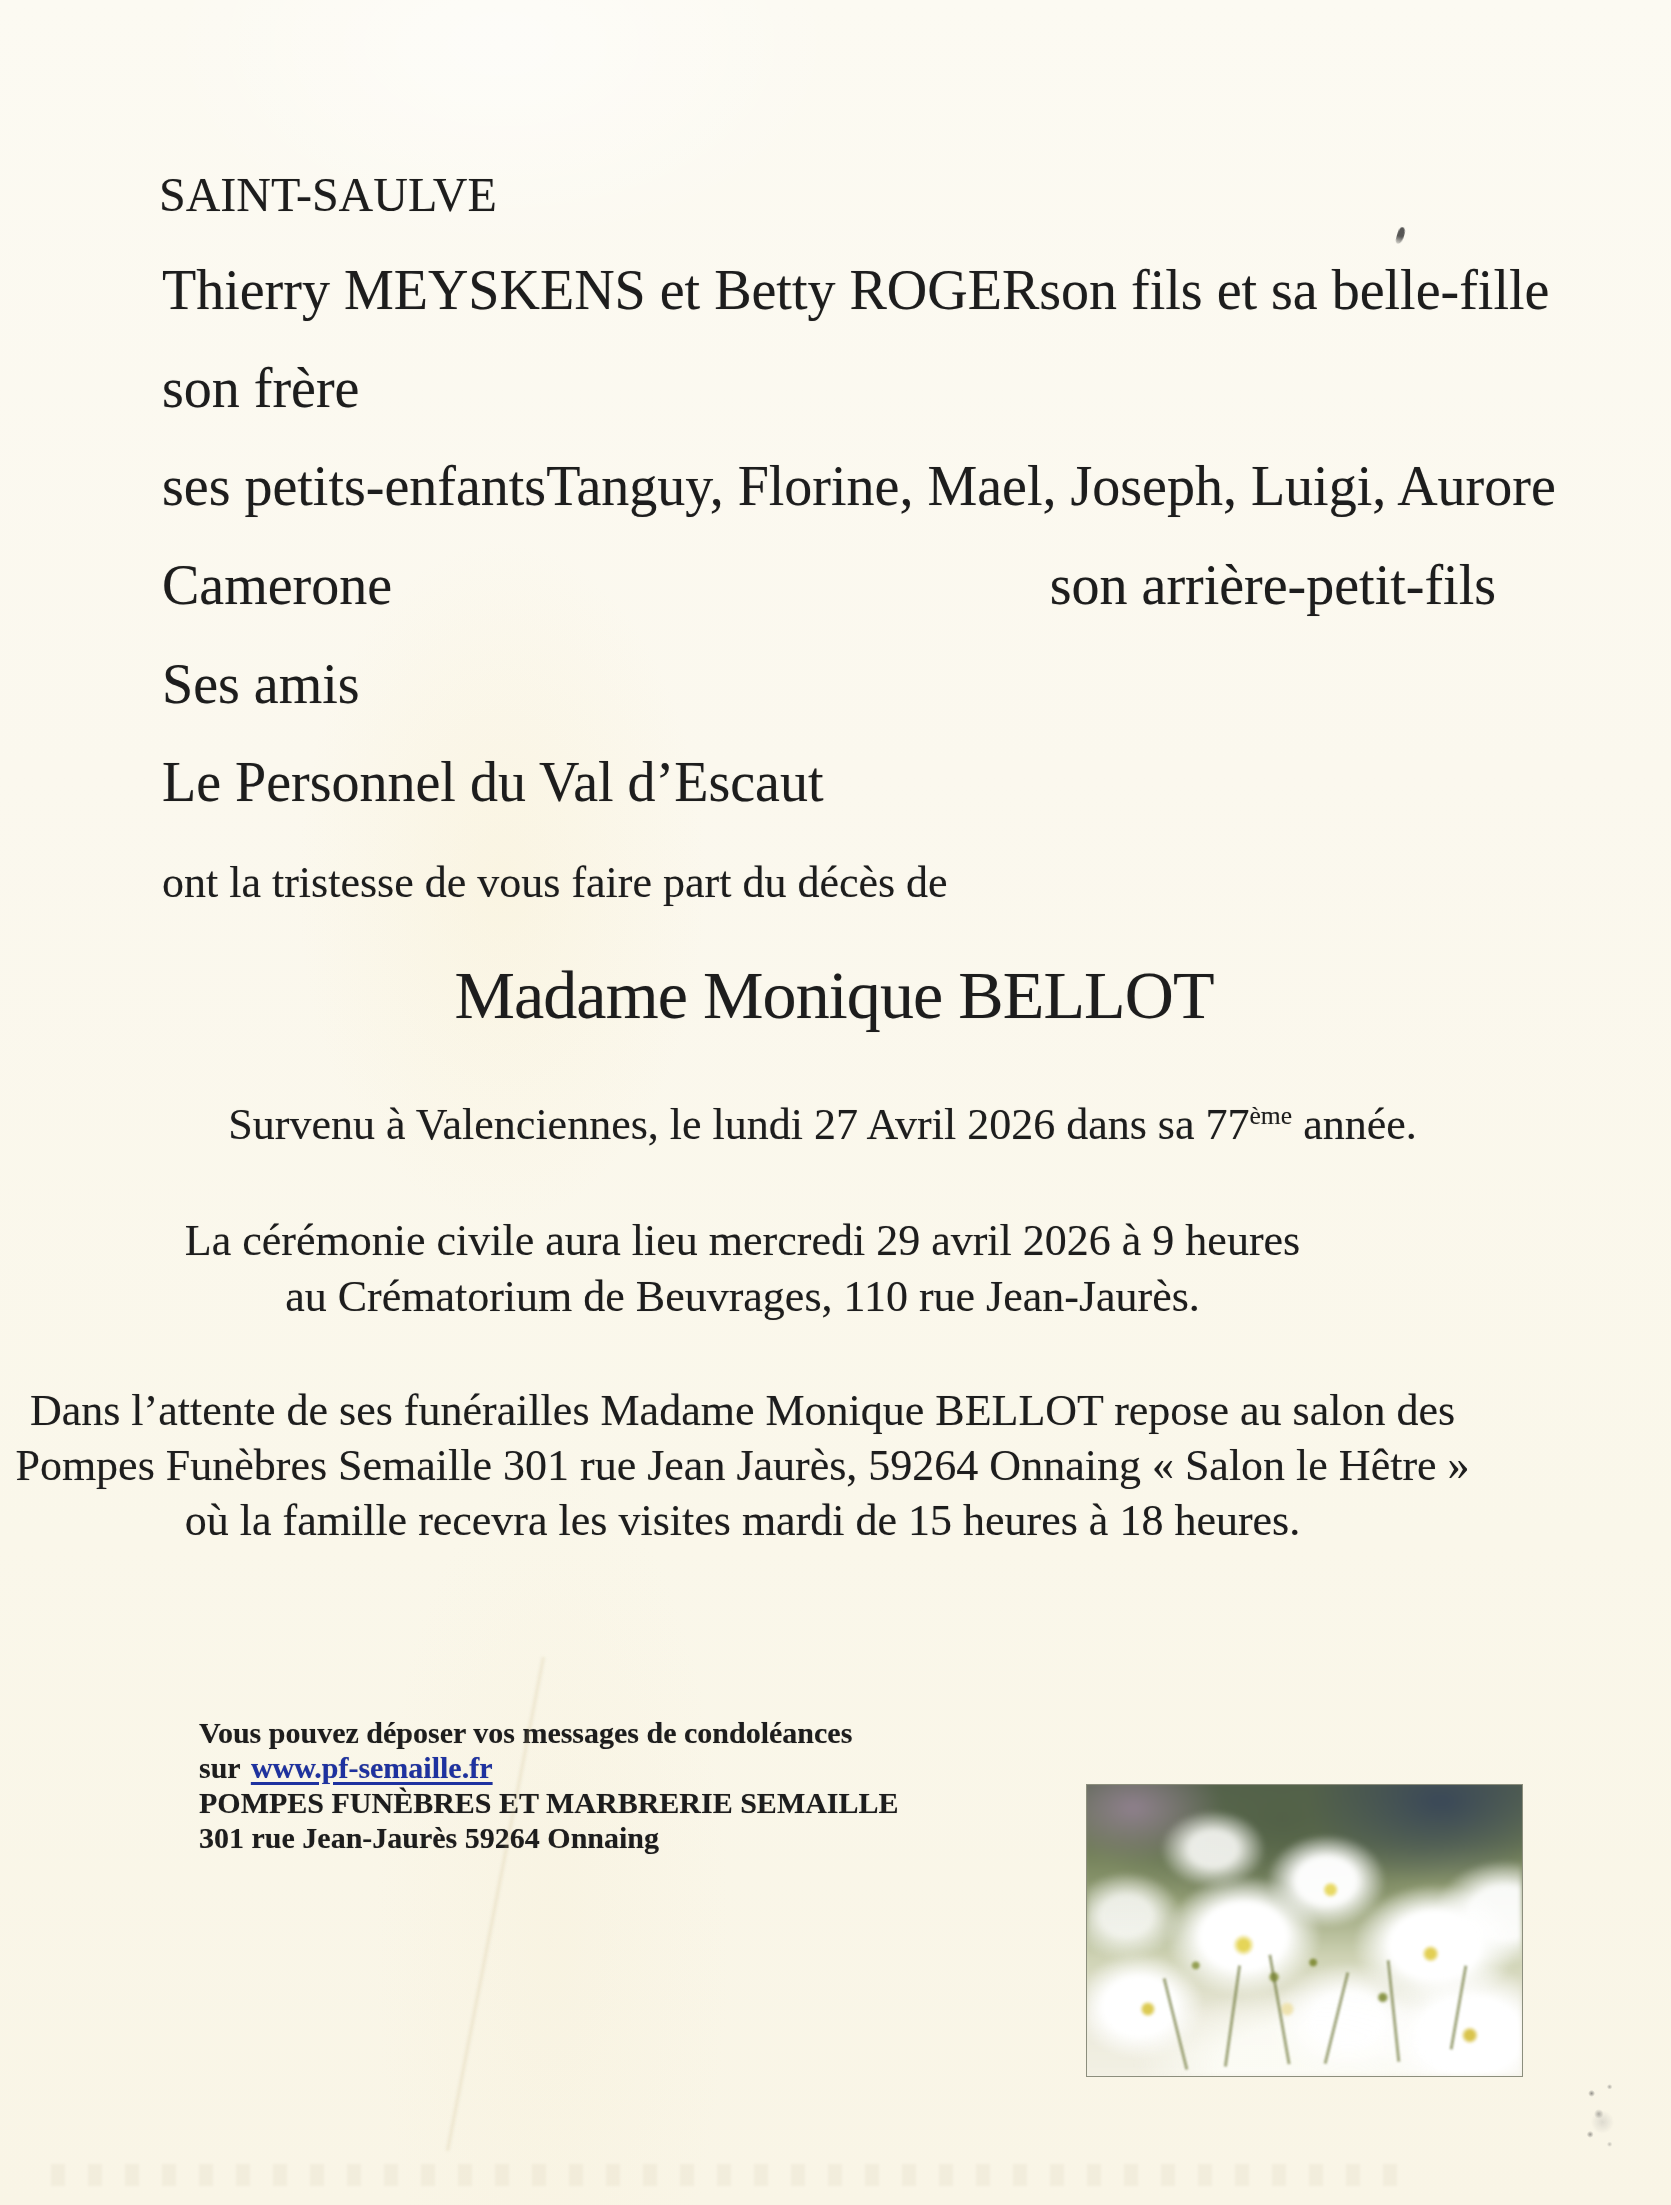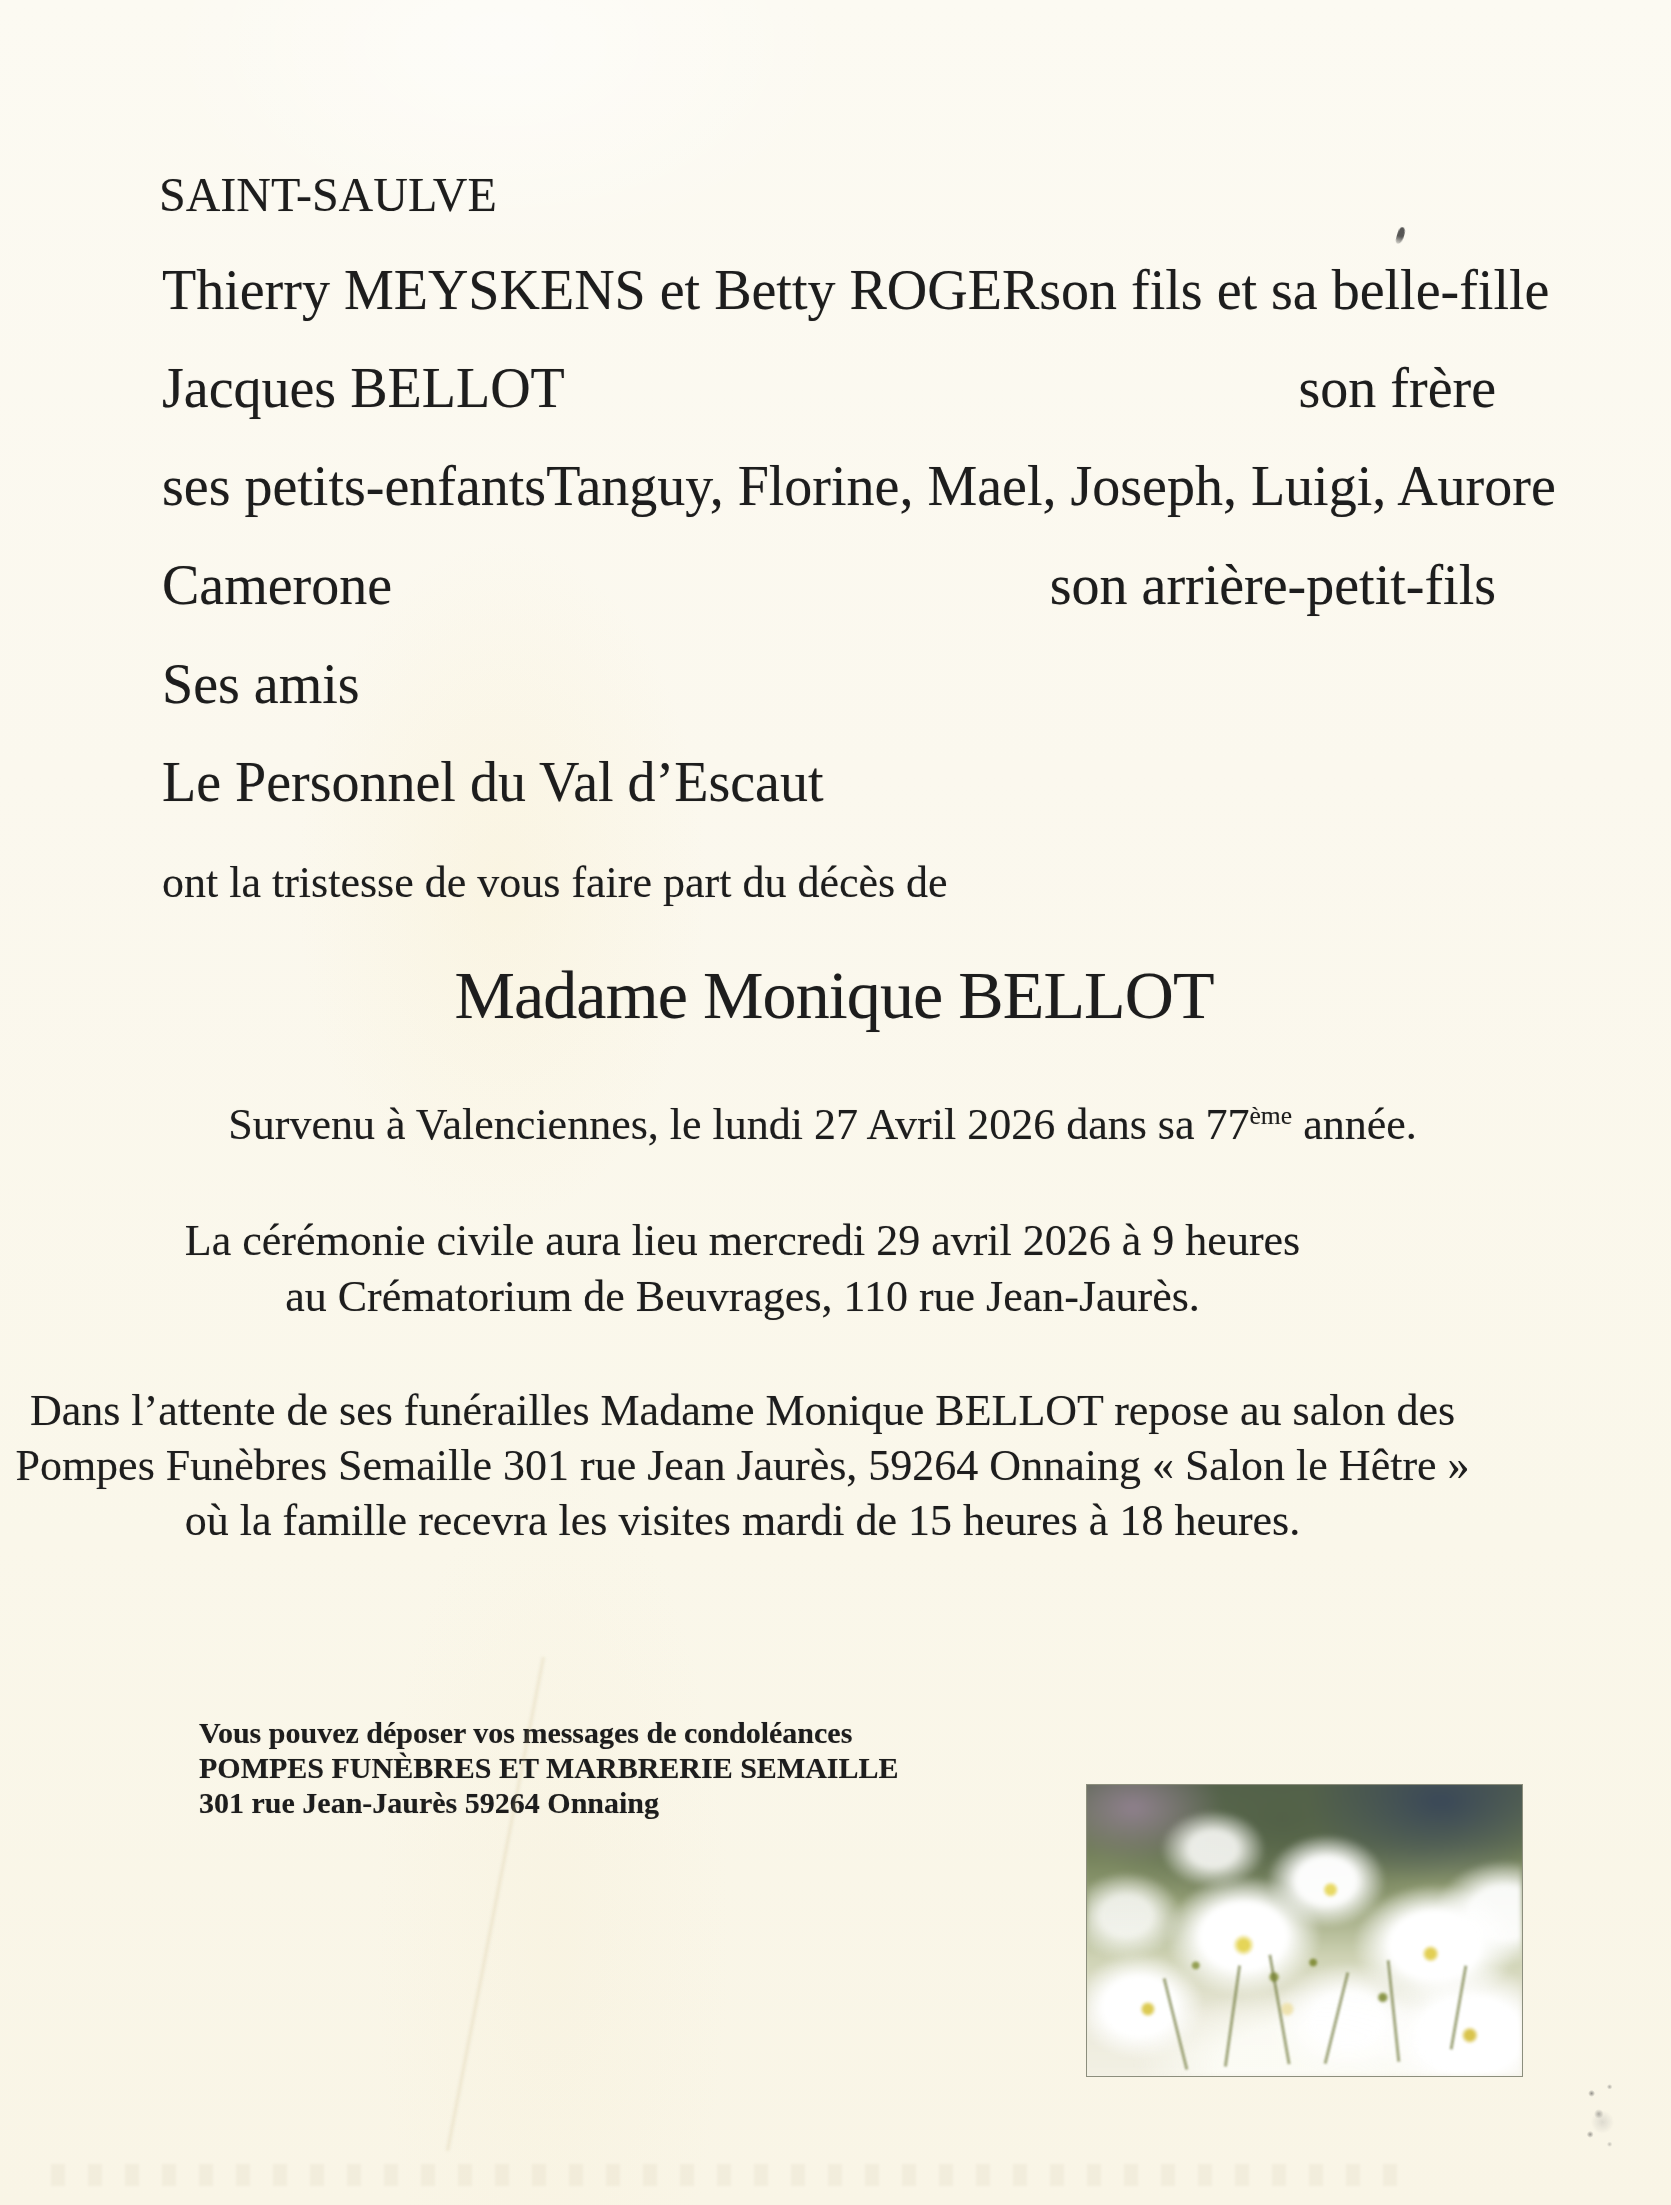--- a/index.html
+++ b/index.html
@@ -144,21 +144,20 @@
 
 <div class="page">
 
   <div class="city txt">SAINT-SAULVE</div>
 
   <div class="frow txt" style="top:264px">
     <span>Thierry MEYSKENS et Betty ROGER</span>
     <span>son fils et sa belle-fille</span>
   </div>
   <div class="frow txt" style="top:362px">
-    <span>Jacques BELLOT</span>
     <span>son frère</span>
   </div>
   <div class="frow txt" style="top:460px">
     <span>ses petits-enfants</span>
     <span>Tanguy, Florine, Mael, Joseph, Luigi, Aurore</span>
   </div>
   <div class="frow txt" style="top:559px">
     <span>Camerone</span>
     <span>son arrière-petit-fils</span>
   </div>
@@ -185,20 +184,23 @@
   </div>
 
   <div class="para repose txt">
     <div>Dans l’attente de ses funérailles Madame Monique BELLOT repose au salon des</div>
     <div>Pompes Funèbres Semaille 301 rue Jean Jaurès, 59264 Onnaing « Salon le Hêtre »</div>
     <div>où la famille recevra les visites mardi de 15 heures à 18 heures.</div>
   </div>
 
   <div class="footer txt">
     <div>Vous pouvez déposer vos messages de condoléances</div>
+    <div>
+      <span class="pfx">sur</span><span class="site">www.pf-semaille.fr</span>
+    </div>
     <div>POMPES FUNÈBRES ET MARBRERIE SEMAILLE</div>
     <div>301 rue Jean-Jaurès 59264 Onnaing</div>
   </div>
 
   <div class="photo">
     <div class="ph-base"></div>
     <div class="ph-blooms"></div>
     <div class="ph-centers"></div>
     <div class="stem s1"></div>
     <div class="stem s2"></div>

